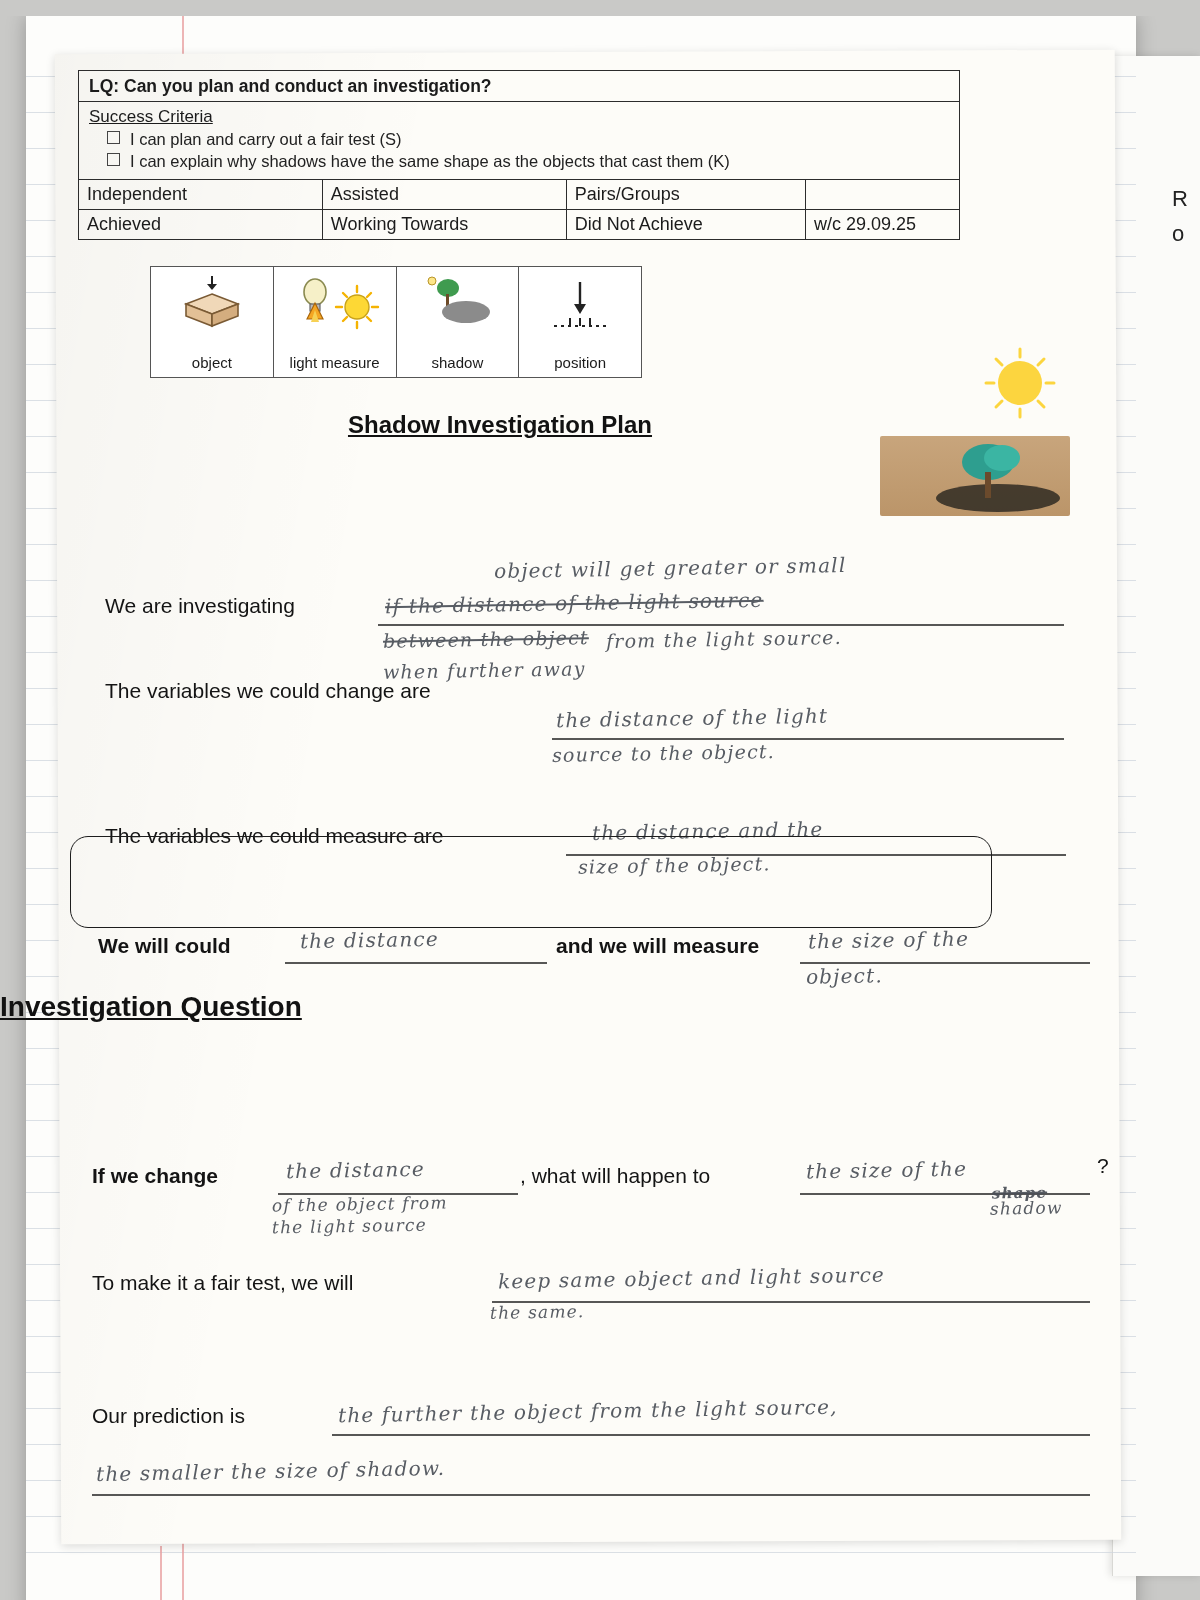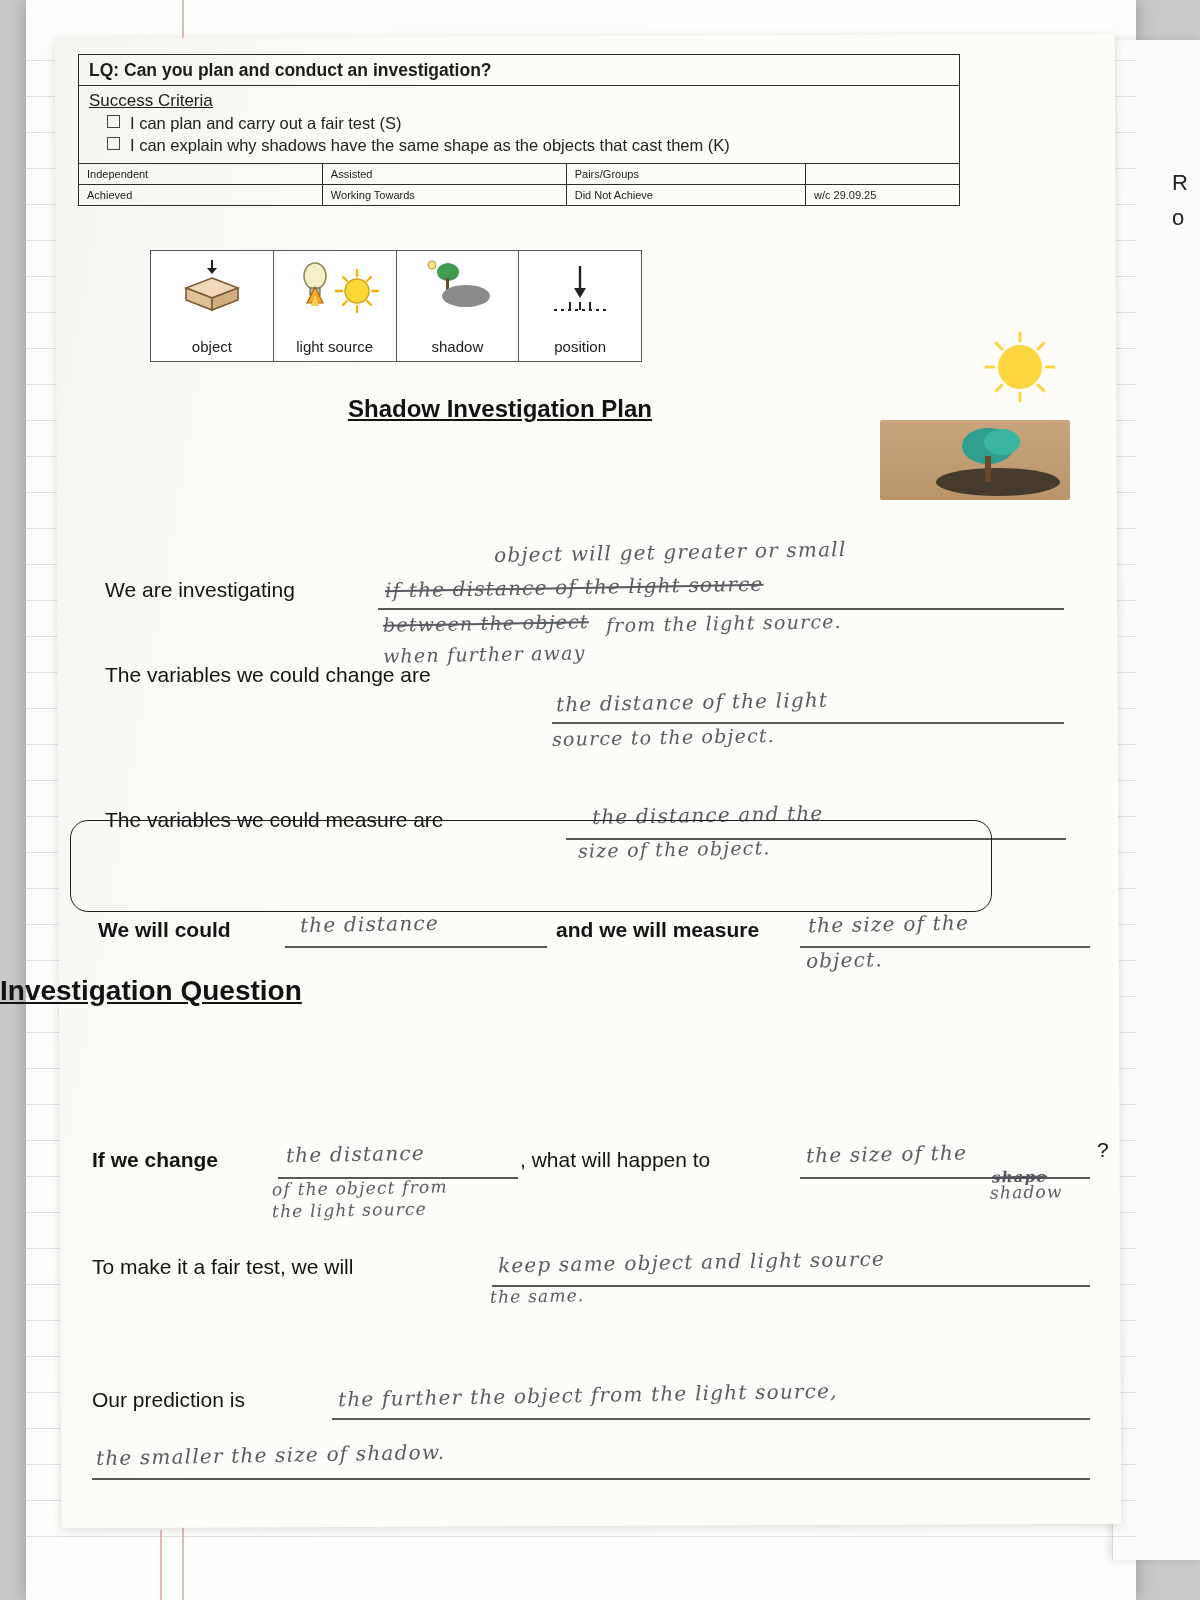--- a/index.html
+++ b/index.html
@@ -3,21 +3,21 @@
 <meta charset="utf-8">
 <style>
   html,body{margin:0;padding:0;}
   body{
     width:1200px;height:1600px;overflow:hidden;
     background:#c9c9c7;
     font-family:"Liberation Sans", sans-serif;
     position:relative;
   }
   
-  #page{position:absolute;inset:0;overflow:hidden;}
+  #page{position:absolute;inset:0;overflow:hidden;margin-top:16px;}
   .notebook{
     position:absolute;left:26px;top:0;width:1110px;height:1600px;
     background:#fdfdfb;
     box-shadow:0 0 18px rgba(0,0,0,.25);
   }
   .notebook-right{
     position:absolute;left:1112px;top:40px;width:88px;height:1520px;
     background:#fbfbf9;border-left:1px solid #d8d8d4;
     box-shadow:-2px 0 8px rgba(0,0,0,.12);
   }
@@ -41,21 +41,21 @@
   .lqbox{position:absolute;left:78px;top:54px;width:880px;border:1.6px solid #2c2c2c;}
   .lq-title{padding:5px 8px 4px 10px;font-size:17.5px;font-weight:bold;color:#1b1b1b;
     border-bottom:1.2px solid #2c2c2c;}
   .sc-wrap{padding:5px 10px 6px 10px;border-bottom:1.2px solid #2c2c2c;}
   .sc-head{font-size:17px;text-decoration:underline;margin-bottom:3px;color:#1b1b1b;}
   .sc-item{font-size:16.5px;color:#222;margin:2.5px 0 2.5px 18px;position:relative;}
   .sc-item .box{display:inline-block;width:11px;height:11px;border:1.2px solid #444;
     margin-right:10px;vertical-align:1px;}
   .grid2{display:flex;border-bottom:1.2px solid #2c2c2c;}
   .grid2:last-child{border-bottom:none;}
-  .grid2 div{font-size:11px;padding:4px 8px;color:#1b1b1b;border-right:1.2px solid #2c2c2c;}
+  .grid2 div{font-size:18px;padding:4px 8px;color:#1b1b1b;border-right:1.2px solid #2c2c2c;}
   .grid2 div:last-child{border-right:none;}
   .c1{width:245px;}
   .c2{width:245px;}
   .c3{width:240px;}
   .c4{width:148px;}
 
   
   .vocab{position:absolute;left:150px;top:250px;width:490px;height:110px;
     border:1.4px solid #555;display:flex;background:#fff;}
   .vcell{flex:1;border-right:1.2px solid #555;display:flex;flex-direction:column;
@@ -204,21 +204,21 @@
               <line x1="72" y1="48" x2="72" y2="54"></line>
             <line x1="51" y1="33" x2="57" y2="33"></line>
               <line x1="87" y1="33" x2="93" y2="33"></line>
             <line x1="58" y1="19" x2="62" y2="23"></line>
               <line x1="82" y1="43" x2="86" y2="47"></line>
             <line x1="58" y1="47" x2="62" y2="43"></line>
               <line x1="82" y1="23" x2="86" y2="19"></line>
           </g>
         </svg>
       </div>
-      <div class="vlabel">light source</div>
+      <div class="vlabel">light measure</div>
     </div>
     <div class="vcell">
       <div class="vicon">
         <svg width="78" height="58" viewBox="0 0 78 58">
           <circle cx="14" cy="7" r="4" fill="#fde68a" stroke="#b8952a" stroke-width="1"></circle>
           <ellipse cx="30" cy="14" rx="11" ry="9" fill="#3f9b4f"></ellipse>
           <rect x="28" y="20" width="3" height="16" fill="#6d4a27"></rect>
           <ellipse cx="48" cy="38" rx="24" ry="11" fill="#8b8b8b"></ellipse>
         </svg>
       </div>

